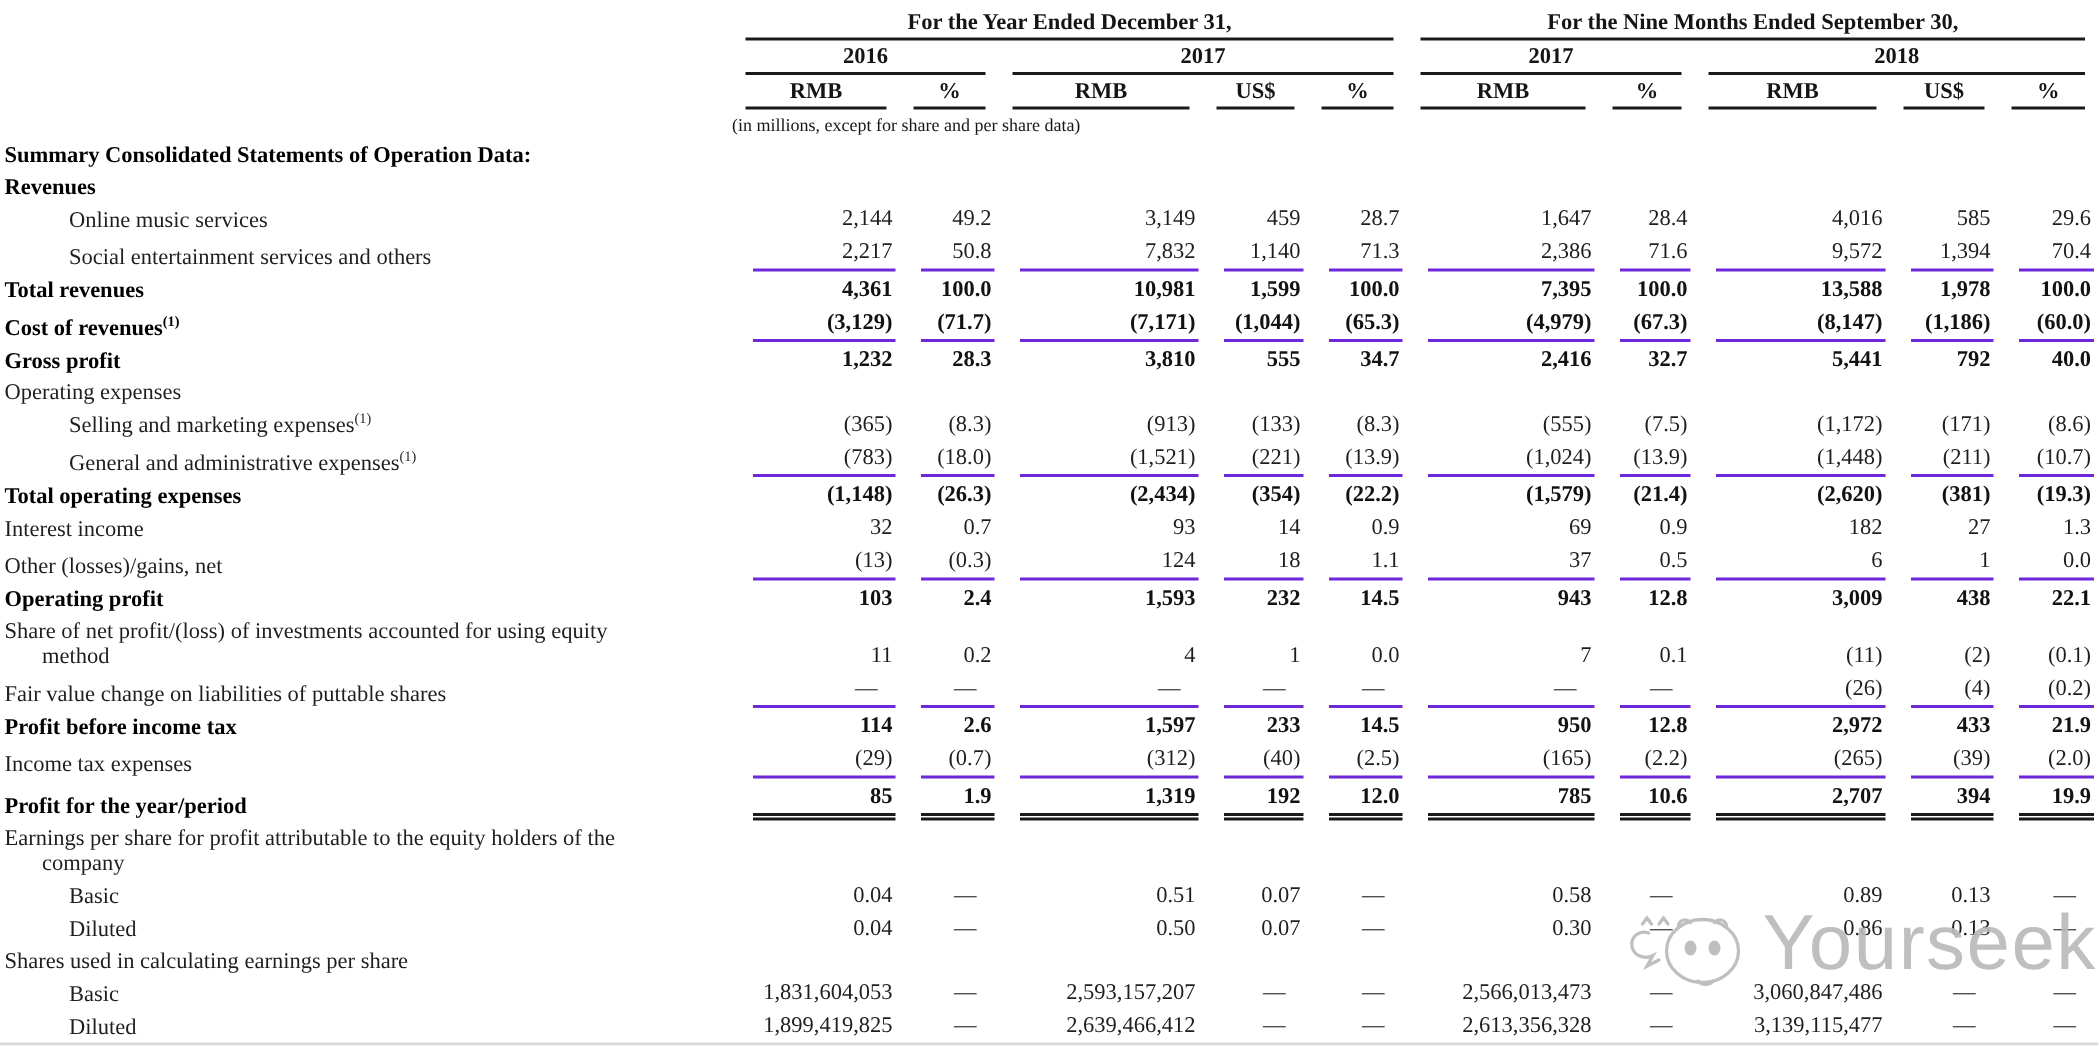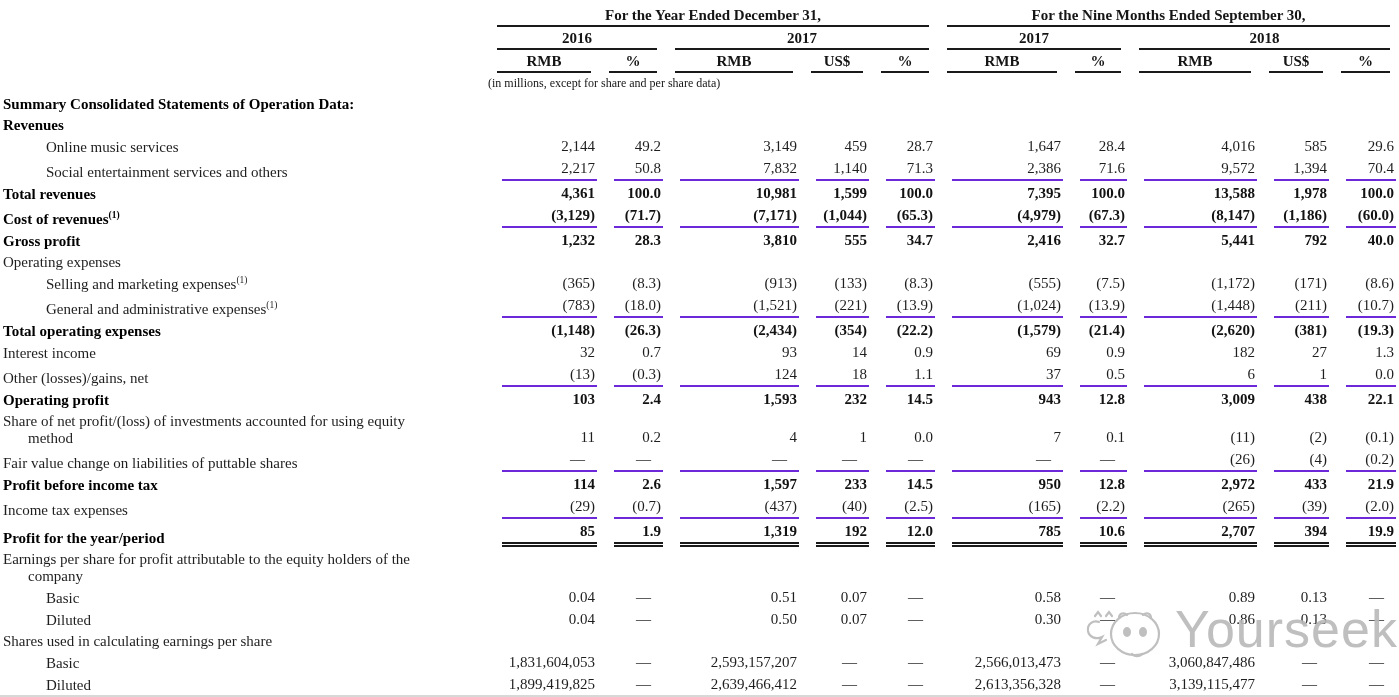--- a/index.html
+++ b/index.html
@@ -732,21 +732,21 @@
         <td class="lbl">
           <div>Income tax expenses</div>
         </td>
         <td class="val">
           <div class="cv ru"><span>(29)</span></div>
         </td>
         <td class="val">
           <div class="cv ru"><span>(0.7)</span></div>
         </td>
         <td class="val">
-          <div class="cv ru"><span>(437)</span></div>
+          <div class="cv ru"><span>(312)</span></div>
         </td>
         <td class="val">
           <div class="cv ru"><span>(40)</span></div>
         </td>
         <td class="val">
           <div class="cv ru"><span>(2.5)</span></div>
         </td>
         <td class="val">
           <div class="cv ru"><span>(165)</span></div>
         </td>

